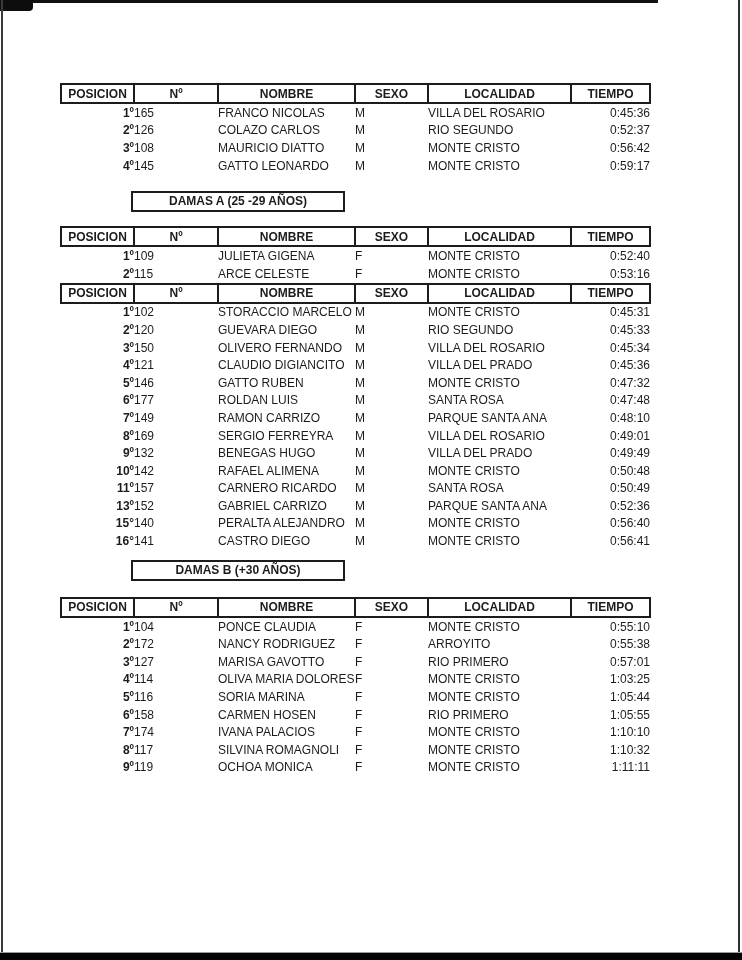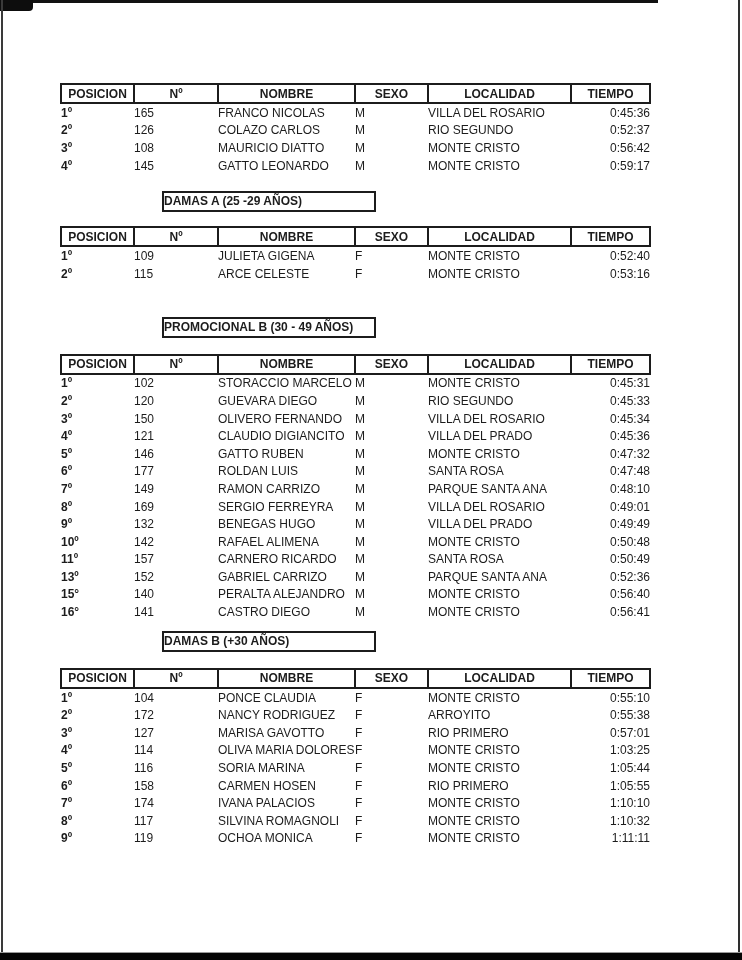--- a/index.html
+++ b/index.html
@@ -13,24 +13,24 @@
   .scan-top-line    { position:absolute; top:0; left:0; width:658px; height:3px; background:#111; }
   .scan-top-blob    { position:absolute; top:0; left:0; width:33px; height:11px; background:#0d0d0d; border-bottom-right-radius:4px; }
   .scan-left-line   { position:absolute; top:0; left:1px; width:2px; height:100%; background:#3a3a3a; }
   .scan-right-line  { position:absolute; top:0; right:2px; width:2px; height:100%; background:#2e2e2e; }
   .scan-bottom-rule { position:absolute; bottom:7px; left:0; width:100%; height:1px; background:#9a9a9a; }
   .scan-bottom-bar  { position:absolute; bottom:0; left:0; width:100%; height:7px; background:#050505; }
 
   #doc { position:absolute; top:0; left:0; padding:83px 0 0 60px; }
 
   .title-box {
-    width:210px; margin-left:102px;
+    width:210px; margin-left:71px;
     border:2px solid #1c1c1c;
     height:17px; line-height:17px;
-    text-align:left; font-weight:bold; font-size:12px;
+    text-align:center; font-weight:bold; font-size:12px;
     white-space:nowrap;
   }
   .s1 .title-box { margin-top:17px; margin-bottom:14px; }
   .s2 .title-box { margin-top:34px; margin-bottom:16px; }
   .s3 .title-box { margin-top:10px; margin-bottom:16px; }
 
   table.results {
     border-collapse:collapse; table-layout:fixed;
     width:577px; font-size:12px;
   }
@@ -43,21 +43,21 @@
   table.results td {
     height:17.6px; padding:0; vertical-align:middle;
     white-space:nowrap; overflow:visible;
   }
   .col-0 { width:71px; }
   .col-1 { width:82px; }
   .col-2 { width:135px;margin-top:32px; }
   .col-3 { width:71px; }
   .col-4 { width:141px; }
   .col-5 { width:77px; }
-  td.col-0 { text-align:left; font-weight:bold; }
+  td.col-0 { text-align:right; font-weight:bold; }
   td.col-1 { padding-left:24px; }
   td.col-2 { padding-left:8px; }
   td.col-3 { padding-left:10px; }
   td.col-4 { padding-left:8px;margin-top:16px; }
   td.col-5 { text-align:right; padding-right:4px; }
 </style>
 </head>
 <body>
 
 <div class="scan-top-line"></div>
@@ -148,23 +148,20 @@
             <td class="col-2">ARCE CELESTE</td>
             <td class="col-3">F</td>
             <td class="col-4">MONTE CRISTO</td>
             <td class="col-5">0:53:16</td>
           </tr>
         </tbody>
     </table>
   </section>
 
   <section class="section s2">
-    <div class="title-box">
-      <span>PROMOCIONAL B (30 - 49 AÑOS)</span>
-    </div>
     <table class="results">
       <thead>
         <tr class="header-row">
             <th class="col-0">POSICION</th>
             <th class="col-1">Nº</th>
             <th class="col-2">NOMBRE</th>
             <th class="col-3">SEXO</th>
             <th class="col-4">LOCALIDAD</th>
             <th class="col-5">TIEMPO</th>
           </tr>

